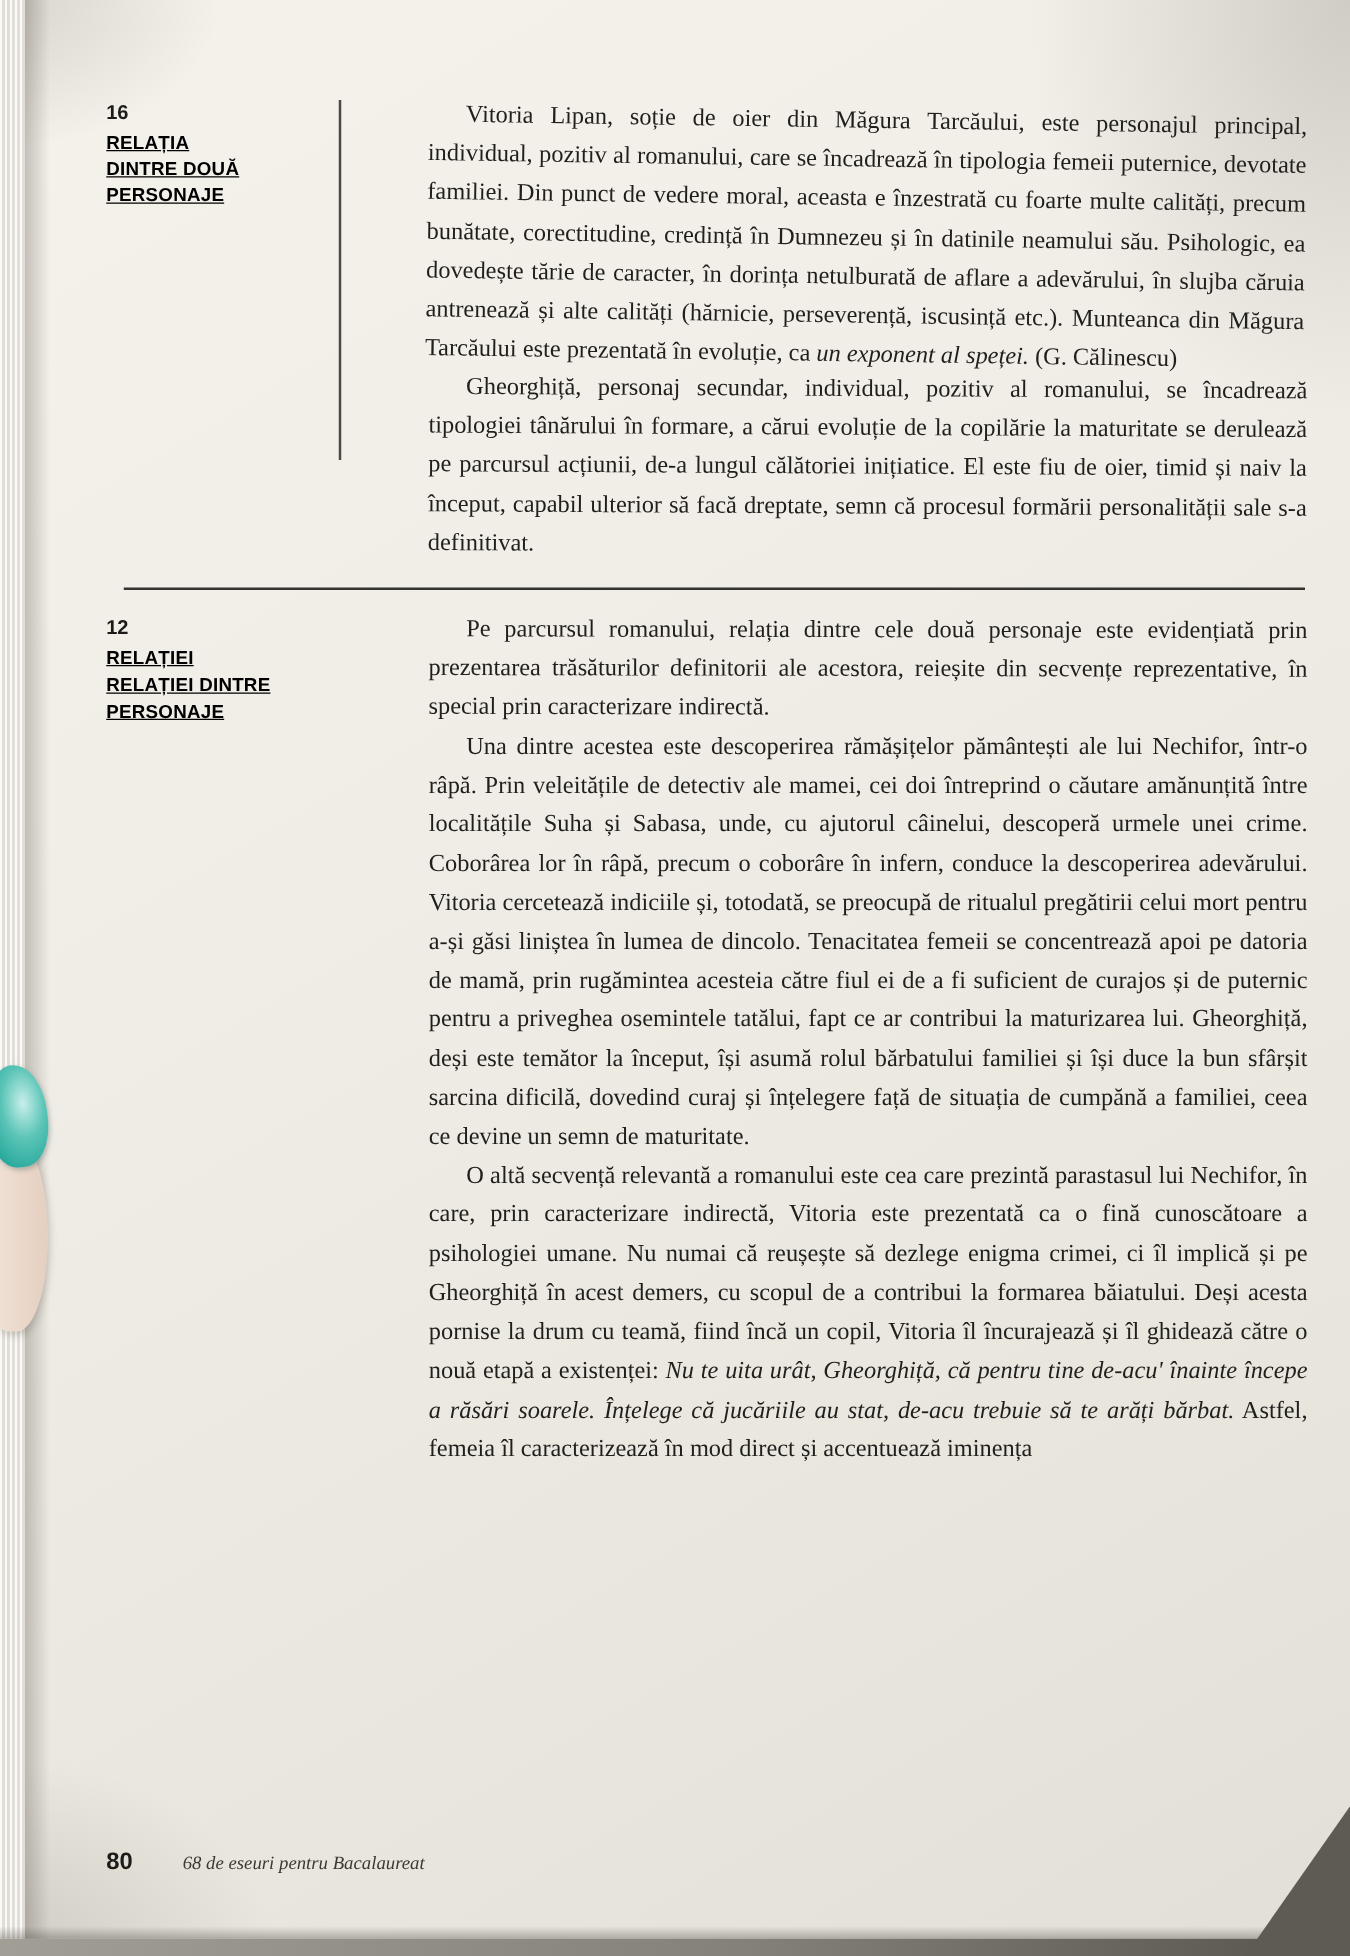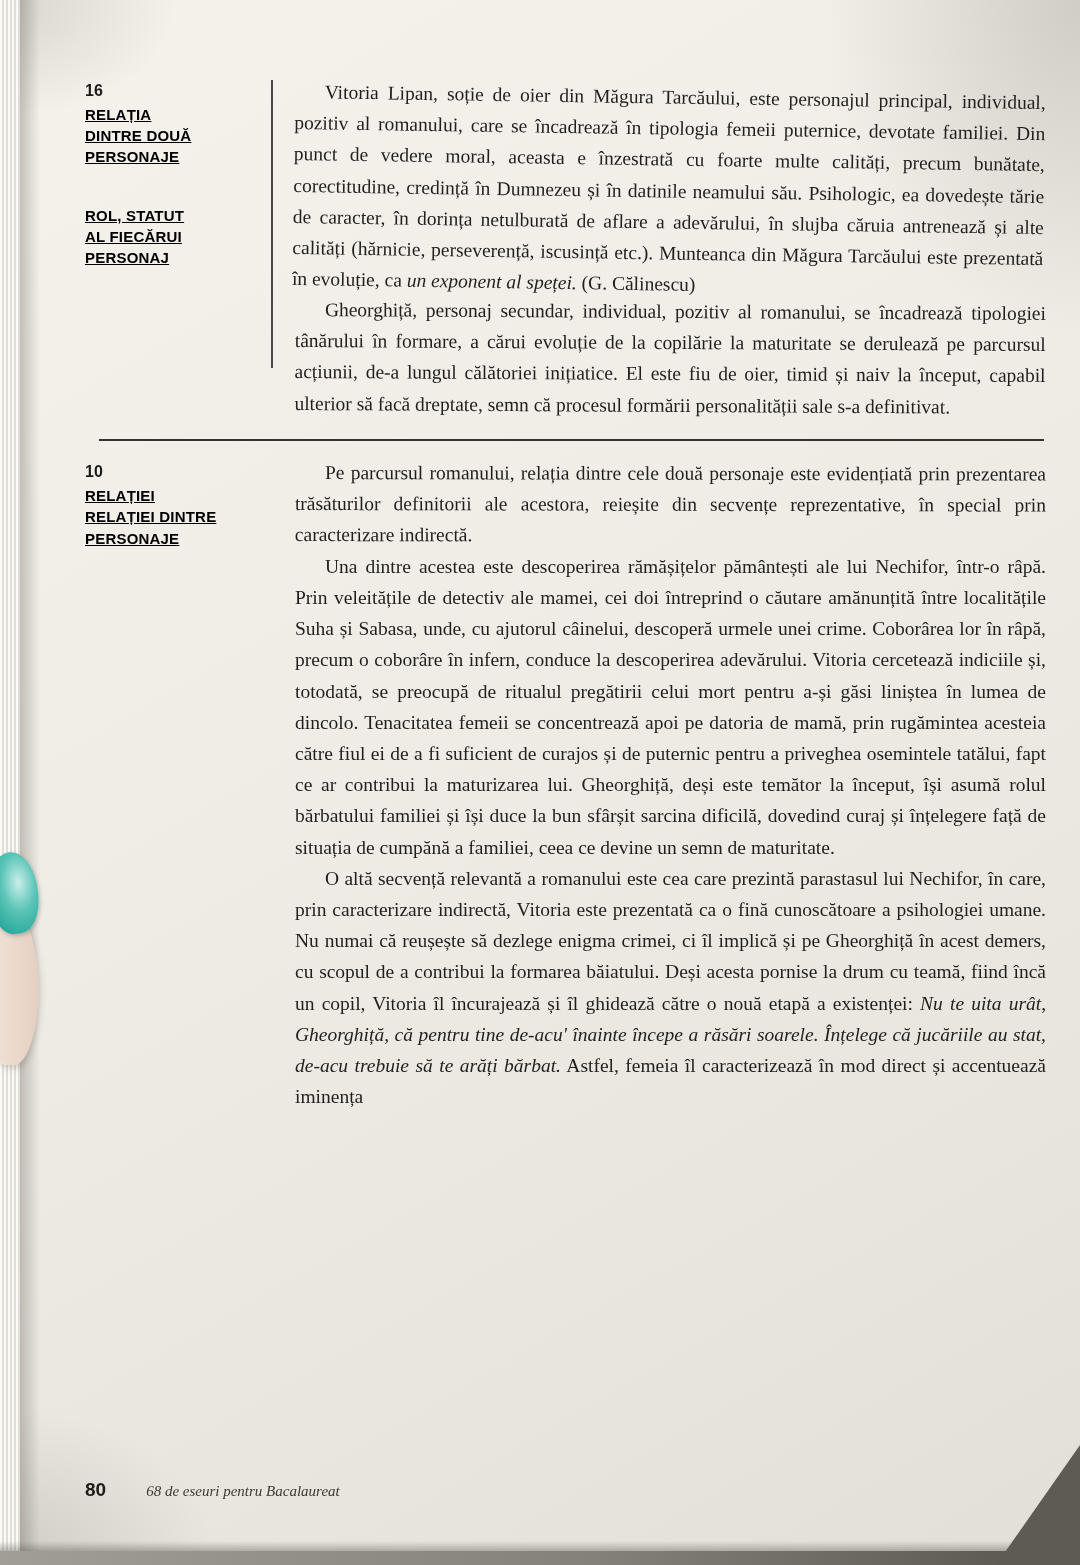--- a/index.html
+++ b/index.html
@@ -38,21 +38,21 @@
     background:linear-gradient(to right,#f2e4d9,#e5cfc0);
     border-radius:45% 62% 58% 42%;box-shadow:2px 3px 6px rgba(90,80,70,.25);}
   .finger .nail{position:absolute;top:0;left:1px;width:49px;height:82px;
     background:radial-gradient(ellipse at 62% 38%,#c9efe9 0%,#5ac4b7 40%,var(--nail,#1fa496) 85%);
     border-radius:52% 52% 46% 46%;transform:rotate(-6deg);
     box-shadow:1px 2px 4px rgba(60,90,85,.35);}
   
   .content{position:absolute;left:85px;top:76px;right:34px;color:#201f1c;}
   .sect{display:flex;position:relative;}
   .margin-col{flex:0 0 186px;width:186px;padding-top:5px;}
-  .text-col{flex:1;padding-left:24px;}
+  .text-col{flex:1;padding-left:24px;margin-left:48px;}
   .sec-num{font:700 16px/1.3 "Liberation Sans",sans-serif;color:#1c1b18;}
   .margin-block{font:700 15px/1.42 "Liberation Sans",sans-serif;color:#000000;letter-spacing:.2px;text-decoration:underline;}
   .sec-num + .margin-block{margin-top:2px;}
   .margin-block + .margin-block{margin-top:37px;}
   .para{margin:0;text-indent:30px;text-align:justify;
     font-size:19.5px;line-height:31.2px;color:#201f1c;}
   .ital{font-style:italic;}
   
   .sect[data-section="0"] .text-col .para:nth-of-type(1){transform:rotate(.85deg);transform-origin:0 0;}
   .sect[data-section="0"] .text-col .para:nth-of-type(2){transform:rotate(.3deg);transform-origin:0 0;}
@@ -78,37 +78,32 @@
 
     <div class="sect" data-section="0">
       <div class="vrule"></div>
       <div class="margin-col">
           <div class="sec-num">16</div>
           <div class="margin-block">
             <div>RELAȚIA</div>
             <div>DINTRE DOUĂ</div>
             <div>PERSONAJE</div>
           </div>
-          <div class="margin-block">
-            <div>ROL, STATUT</div>
-            <div>AL FIECĂRUI</div>
-            <div>PERSONAJ</div>
-          </div>
         </div>
       <div class="text-col">
           <p class="para"><span>Vitoria Lipan, soție de oier din Măgura Tarcăului, este personajul principal, individual, pozitiv al romanului, care se încadrează în tipologia femeii puternice, devotate familiei. Din punct de vedere moral, aceasta e înzestrată cu foarte multe calități, precum bunătate, corectitudine, credință în Dumnezeu și în datinile neamului său. Psihologic, ea dovedește tărie de caracter, în dorința netulburată de aflare a adevărului, în slujba căruia antrenează și alte calități (hărnicie, perseverență, iscusință etc.). Munteanca din Măgura Tarcăului este prezentată în evoluție, ca </span><span class="ital">un exponent al speței.</span><span> (G. Călinescu)</span></p>
           <p class="para"><span>Gheorghiță, personaj secundar, individual, pozitiv al romanului, se încadrează tipologiei tânărului în formare, a cărui evoluție de la copilărie la maturitate se derulează pe parcursul acțiunii, de-a lungul călătoriei inițiatice. El este fiu de oier, timid și naiv la început, capabil ulterior să facă dreptate, semn că procesul formării personalității sale s-a definitivat.</span></p>
         </div>
     </div>
 
     <hr class="divider">
 
     <div class="sect" data-section="1">
       <div class="margin-col">
-          <div class="sec-num">10</div>
+          <div class="sec-num">12</div>
           <div class="margin-block">
             <div>RELAȚIEI</div>
             <div>RELAȚIEI DINTRE</div>
             <div>PERSONAJE</div>
           </div>
         </div>
       <div class="text-col">
           <p class="para"><span>Pe parcursul romanului, relația dintre cele două personaje este evidențiată prin prezentarea trăsăturilor definitorii ale acestora, reieșite din secvențe reprezentative, în special prin caracterizare indirectă.</span></p>
           <p class="para"><span>Una dintre acestea este descoperirea rămășițelor pământești ale lui Nechifor, într-o râpă. Prin veleitățile de detectiv ale mamei, cei doi întreprind o căutare amănunțită între localitățile Suha și Sabasa, unde, cu ajutorul câinelui, descoperă urmele unei crime. Coborârea lor în râpă, precum o coborâre în infern, conduce la descoperirea adevărului. Vitoria cercetează indiciile și, totodată, se preocupă de ritualul pregătirii celui mort pentru a-și găsi liniștea în lumea de dincolo. Tenacitatea femeii se concentrează apoi pe datoria de mamă, prin rugămintea acesteia către fiul ei de a fi suficient de curajos și de puternic pentru a priveghea osemintele tatălui, fapt ce ar contribui la maturizarea lui. Gheorghiță, deși este temător la început, își asumă rolul bărbatului familiei și își duce la bun sfârșit sarcina dificilă, dovedind curaj și înțelegere față de situația de cumpănă a familiei, ceea ce devine un semn de maturitate.</span></p>
           <p class="para"><span>O altă secvență relevantă a romanului este cea care prezintă parastasul lui Nechifor, în care, prin caracterizare indirectă, Vitoria este prezentată ca o fină cunoscătoare a psihologiei umane. Nu numai că reușește să dezlege enigma crimei, ci îl implică și pe Gheorghiță în acest demers, cu scopul de a contribui la formarea băiatului. Deși acesta pornise la drum cu teamă, fiind încă un copil, Vitoria îl încurajează și îl ghidează către o nouă etapă a existenței: </span><span class="ital">Nu te uita urât, Gheorghiță, că pentru tine de-acu' înainte începe a răsări soarele. Înțelege că jucăriile au stat, de-acu trebuie să te arăți bărbat.</span><span> Astfel, femeia îl caracterizează în mod direct și accentuează iminența</span></p>

